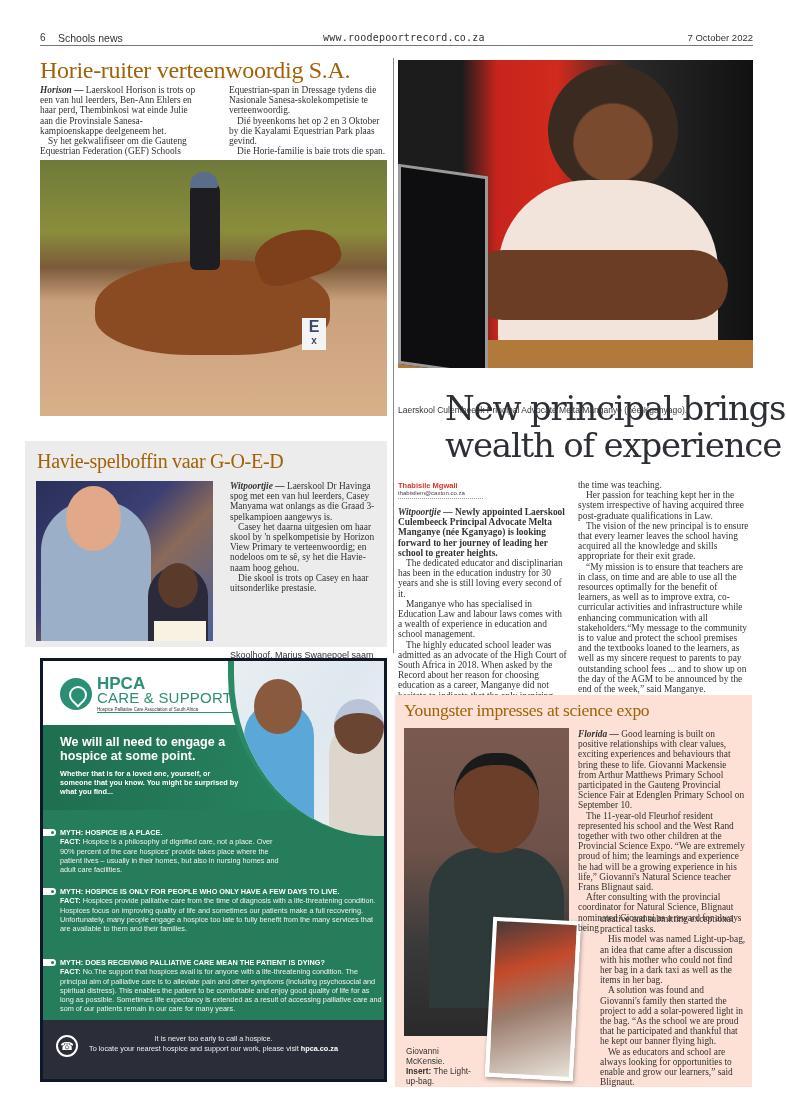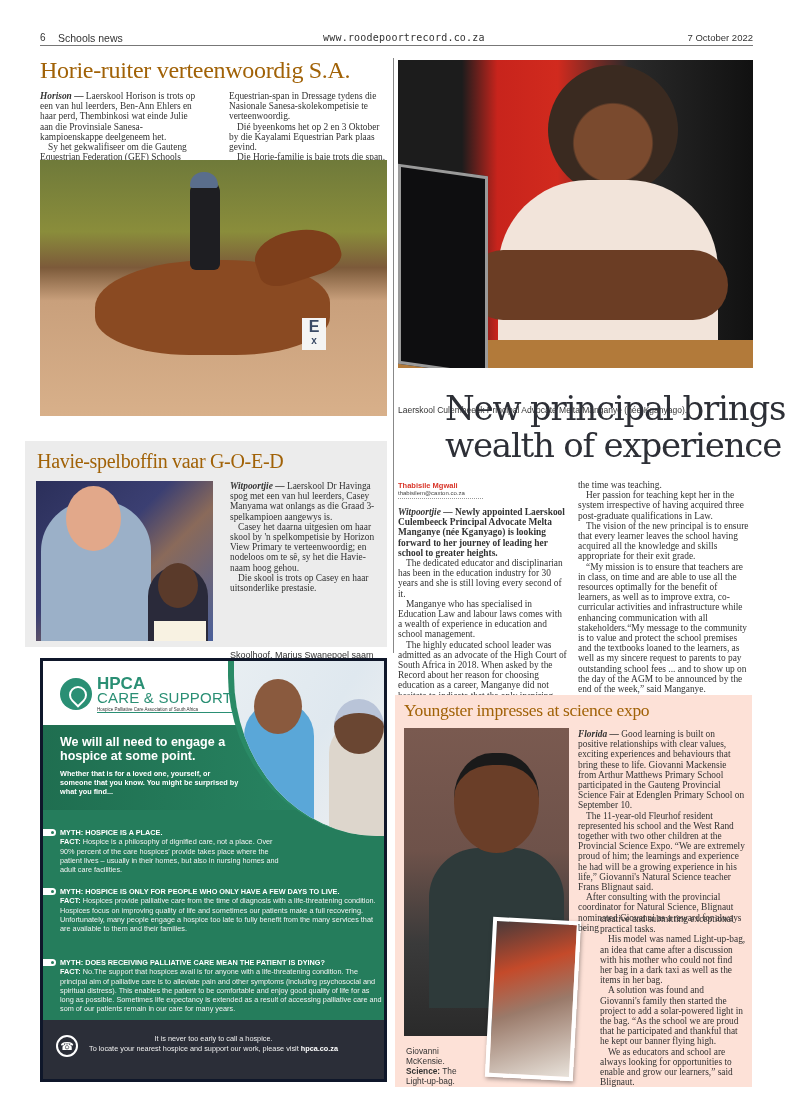--- a/index.html
+++ b/index.html
@@ -101,21 +101,21 @@
   <span class="pg">6</span>
   <span class="sec">Schools news</span>
   <span class="url">www.roodepoortrecord.co.za</span>
   <span class="date">7 October 2022</span>
 </div>
 
 <div class="vrule" style="left:393px; top:58px; height:595px;"></div>
 
 <div class="abs" style="top:57px; left:40px; width:350px;">
   <h1 class="sans-head" style="font-size:24px; line-height:26px;">Horie-ruiter verteenwoordig S.A.</h1>
-  <div style="display:flex; gap:28px; margin-top:8px;">
+  <div style="display:flex; gap:28px; margin-top:2px;">
     <div class="body-text" style="width:170px;">
       <p class="first"><span class="dateline">Horison —</span> <span>Laerskool Horison is trots op een van hul leerders, Ben-Ann Ehlers en haar perd, Thembinkosi wat einde Julie aan die Provinsiale Sanesa-kampioenskappe deelgeneem het.</span></p>
       <p>Sy het gekwalifiseer om die Gauteng Equestrian Federation (GEF) Schools</p>
     </div>
     <div class="body-text" style="width:170px;">
       <p class="first">Equestrian-span in Dressage tydens die Nasionale Sanesa-skolekompetisie te verteenwoordig.</p>
       <p>Dié byeenkoms het op 2 en 3 Oktober by die Kayalami Equestrian Park plaas gevind.</p>
       <p>Die Horie-familie is baie trots die span.</p>
     </div>
   </div>
@@ -220,21 +220,21 @@
 
 <div class="abs sci-box">
   <h2 class="sans-head" style="position:absolute; left:9px; top:5px; font-size:17.5px; line-height:20px;">Youngster impresses at science expo</h2>
   <div class="abs photo sci-photo" style="left:9px; top:33px; width:165px; height:308px;">
     <div class="boy-body"></div>
     <div class="boy-head"></div>
   </div>
   <div class="insert"></div>
   <div class="abs cap" style="left:11px; top:320px; width:72px; font-size:8.3px; line-height:10px;">
     <div>Giovanni McKensie.</div>
-    <div><b>Science:</b> <span>The Light-up-bag.</span></div>
+    <div><b>Insert:</b> <span>The Light-up-bag.</span></div>
   </div>
   <div class="abs body-text" style="left:183px; top:34px; width:168px;">
     <p class="first"><span class="dateline">Florida —</span> <span>Good learning is built on positive relationships with clear values, exciting experiences and behaviours that bring these to life. Giovanni Mackensie from Arthur Matthews Primary School participated in the Gauteng Provincial Science Fair at Edenglen Primary School on September 10.</span></p>
     <p>The 11-year-old Fleurhof resident represented his school and the West Rand together with two other children at the Provincial Science Expo. “We are extremely proud of him; the learnings and experience he had will be a growing experience in his life,” Giovanni's Natural Science teacher Frans Blignaut said.</p>
     <p>After consulting with the provincial coordinator for Natural Science, Blignaut nominated Giovanni as a reward for always being</p>
   </div>
   <div class="abs body-text" style="left:205px; top:219px; width:146px;">
     <p class="first">creative and submitting exceptional practical tasks.</p>
     <p>His model was named Light-up-bag, an idea that came after a discussion with his mother who could not find her bag in a dark taxi as well as the items in her bag.</p>
     <p>A solution was found and Giovanni's family then started the project to add a solar-powered light in the bag. “As the school we are proud that he participated and thankful that he kept our banner flying high.</p>

